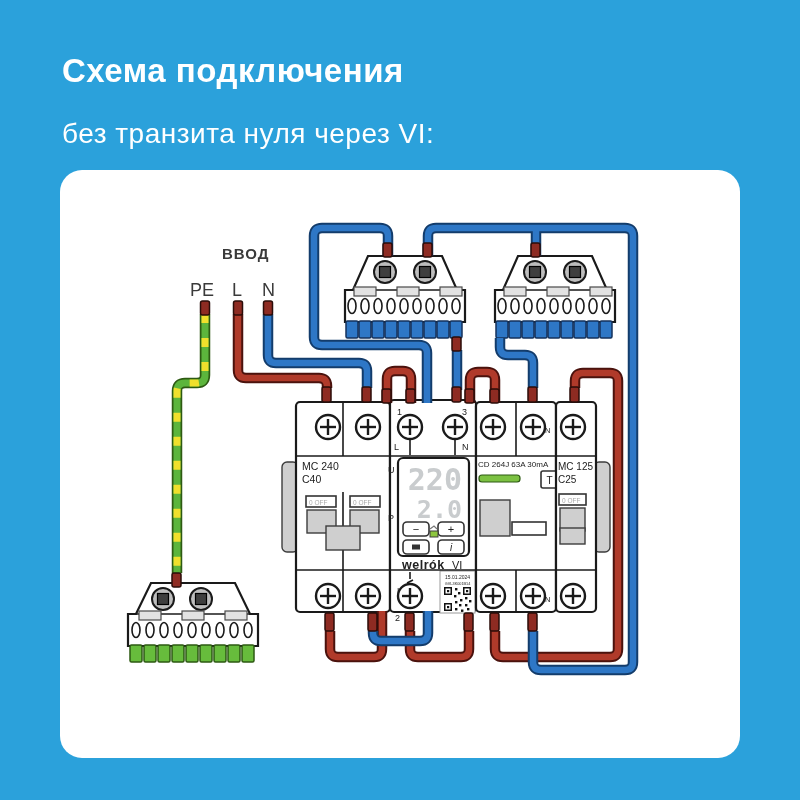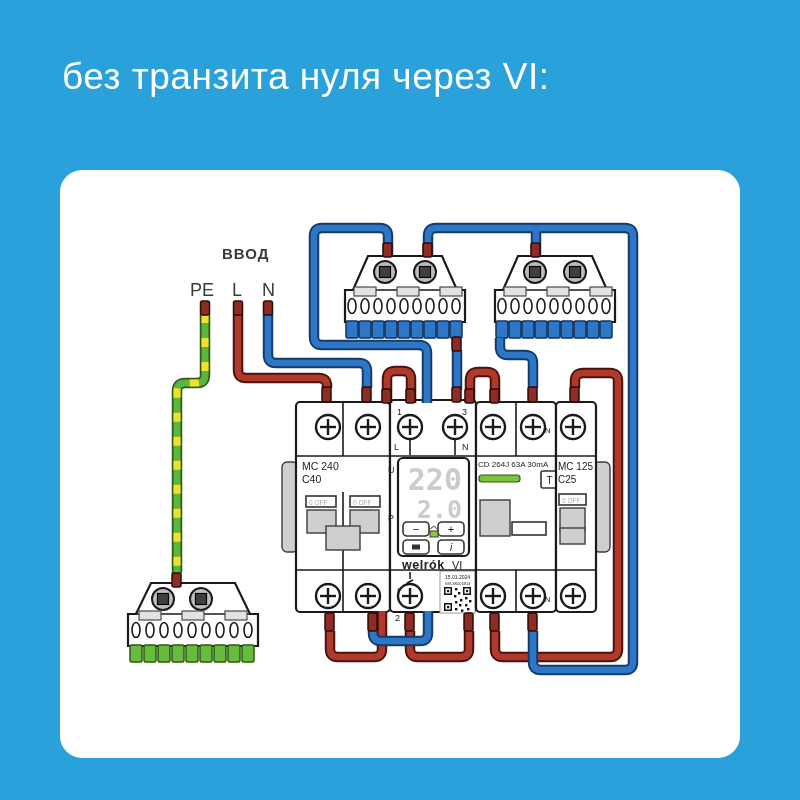--- a/index.html
+++ b/index.html
@@ -1,20 +1,20 @@
 <!DOCTYPE html>
 <html><head>
 <meta charset="utf-8">
 <style>
   html,body{margin:0;padding:0;}
   body{width:800px;height:800px;position:relative;overflow:hidden;
        font-family:"Liberation Sans",sans-serif;background:#2BA1DB;}
   .title{position:absolute;left:62px;top:52px;color:#fff;}
   .title .l1{font-size:33px;font-weight:700;letter-spacing:.5px;}
-  .title .l2{font-size:37px;font-weight:400;margin-top:4px;letter-spacing:.5px;}
+  .title .l2{font-size:28px;font-weight:400;margin-top:28px;letter-spacing:.5px;}
   .card{position:absolute;left:60px;top:170px;width:680px;height:588px;
         background:#fff;border-radius:22px;}
   svg{position:absolute;left:0;top:0;}
   svg text{font-family:"Liberation Sans",sans-serif;fill:#222;}
   .inlbl{fill:#3a3a3a;}
   .seg{font-family:"DejaVu Sans Mono",monospace;font-weight:700;fill:#c9ccce;}
   .devstroke{fill:#fff;stroke:#1a1a1a;stroke-width:2.2;}
   .thin{stroke:#1a1a1a;stroke-width:1.6;}
   .gray{fill:#cfcfcf;stroke:#3d3d3d;stroke-width:1.4;}
   .clip{fill:#e2e2e2;stroke:#4a4a4a;stroke-width:1.2;}
@@ -23,20 +23,21 @@
   .hole{fill:#fff;stroke:#1a1a1a;stroke-width:1.6;}
   .wro{fill:none;stroke-linejoin:round;stroke-linecap:butt;}
   .ferr{fill:#8E2B22;stroke:#2B0D09;stroke-width:1.5;}
   .btn{fill:#fff;stroke:#333;stroke-width:1.6;}
   .winlbl{font-size:6.5px;fill:#a9a9a9;}
 </style>
 </head>
 <body>
 
 <div class="title">
+  <div class="l1">Схема подключения</div>
   <div class="l2">без транзита нуля через VI:</div>
 </div>
 
 <div class="card"></div>
 
 <svg width="800" height="800" viewBox="0 0 800 800">
   <defs>
     <g id="screw">
       <circle r="12" fill="#fff" stroke="#1a1a1a" stroke-width="2.4"></circle>
       <line x1="-8" y1="0" x2="8" y2="0" stroke="#1a1a1a" stroke-width="2.4"></line>

